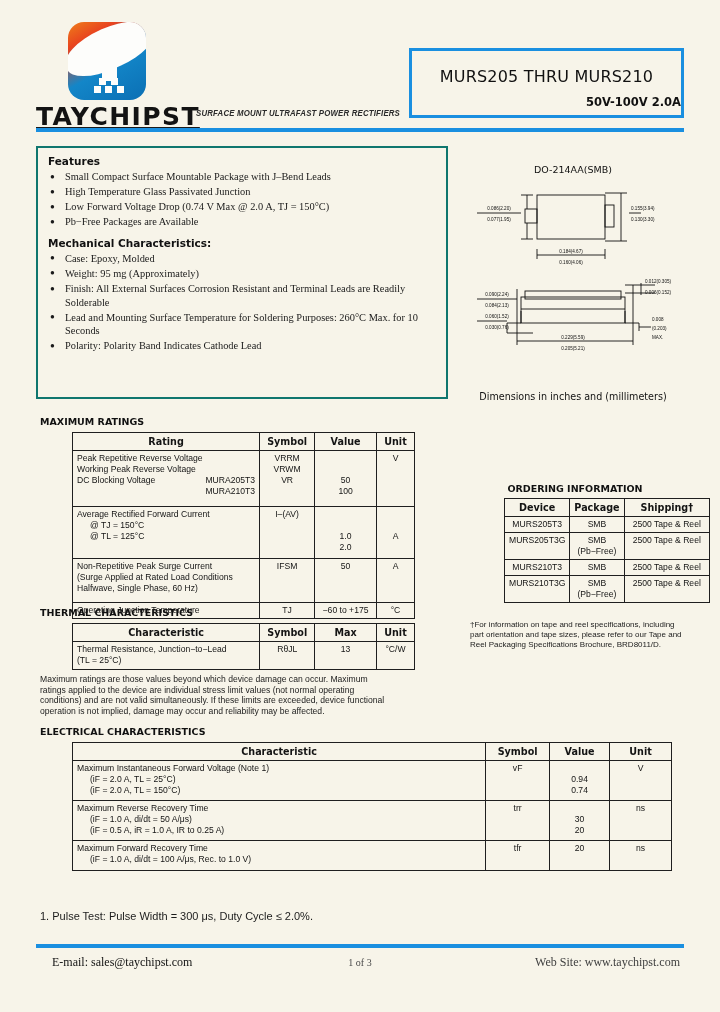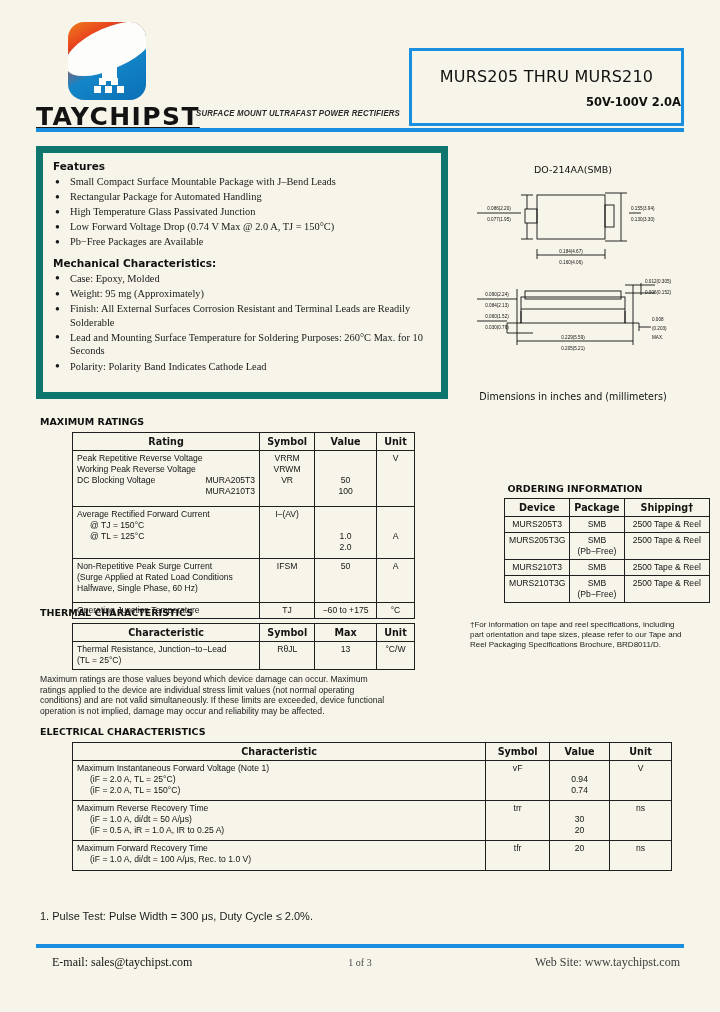--- a/index.html
+++ b/index.html
@@ -26,32 +26,32 @@
       background:#fdfdfb; }
   .logo-mark .bar { position:absolute; left:30%; top:26%; width:42%; height:11px;
       background:#fdfdfb; transform:rotate(-8deg); }
   .logo-mark .px { position:absolute; background:#fdfdfb; width:7px; height:7px; }
   .logo-word { font-size:25px; font-weight:bold; letter-spacing:1.4px;
       color:#131313; margin-top:2px; font-family:"DejaVu Sans", sans-serif; }
   .tagline { position:absolute; left:196px; top:108px; font-size:8.5px;
       font-style:italic; font-weight:bold; letter-spacing:0.2px;
       color:#2b2b2b; font-family:"Liberation Sans", sans-serif;
       transform:scaleX(0.92); transform-origin:left; }
-  .title-box { position:absolute; left:409px; top:48px; width:275px; height:78px;
+  .title-box { position:absolute; left:409px; top:48px; width:275px; height:70px;
       border:3px solid #1a8fe0; background:#f7f4e9; }
   .title-main { text-align:center; margin-top:16px; font-size:16px;
       font-family:"DejaVu Sans", sans-serif; color:#111; letter-spacing:0.2px; }
   .title-sub { text-align:right; margin-top:9px; font-size:11.5px; font-weight:bold;
       font-family:"DejaVu Sans", sans-serif; color:#111; }
   .rule-top { position:absolute; left:36px; top:128px; width:648px; height:4px;
       background:#1a8fe0; }
 
   
   .features-box { position:absolute; left:36px; top:146px; width:412px; height:253px;
-      border:7px solid #0f766e; background:#f7f4e9; padding:7px 10px 13px 10px; }
+      border:2px solid #0f766e; background:#f7f4e9; padding:7px 10px 13px 10px; }
   .sec-head { font-size:10.5px; font-weight:bold; font-family:"DejaVu Sans", sans-serif;
       color:#111; margin:0 0 3px 0; }
   ul.bul { list-style:none; margin:0 0 8px 0; padding:0; }
   ul.bul li { position:relative; padding-left:17px; font-size:10.4px; line-height:13.6px;
       font-family:"Liberation Serif", serif; color:#1a1a1a; margin-bottom:1.5px; }
   ul.bul li::before { content:"\25CF"; position:absolute; left:2px; top:-0.5px; font-size:8px; }
 
   
   .pkg { position:absolute; left:455px; top:146px; width:236px; height:253px; }
   .pkg-title { text-align:center; font-size:9.5px; font-family:"DejaVu Sans", sans-serif;
@@ -129,21 +129,20 @@
       <div class="title-main">MURS205 THRU MURS210</div>
       <div class="title-sub">50V-100V    2.0A</div>
     </div>
     <div class="rule-top"></div>
   </div>
 
   <div class="features-box">
     <div class="sec-head">Features</div>
     <ul class="bul">
       <li>Small Compact Surface Mountable Package with J–Bend Leads</li>
-      <li>Rectangular Package for Automated Handling</li>
       <li>High Temperature Glass Passivated Junction</li>
       <li>Low Forward Voltage Drop (0.74 V Max @ 2.0 A, TJ = 150°C)</li>
       <li>Pb−Free Packages are Available</li>
     </ul>
     <div class="sec-head">Mechanical Characteristics:</div>
     <ul class="bul">
       <li>Case: Epoxy, Molded</li>
       <li>Weight: 95 mg (Approximately)</li>
       <li>Finish: All External Surfaces Corrosion Resistant and Terminal Leads are Readily Solderable</li>
       <li>Lead and Mounting Surface Temperature for Soldering Purposes: 260°C Max. for 10 Seconds</li>

